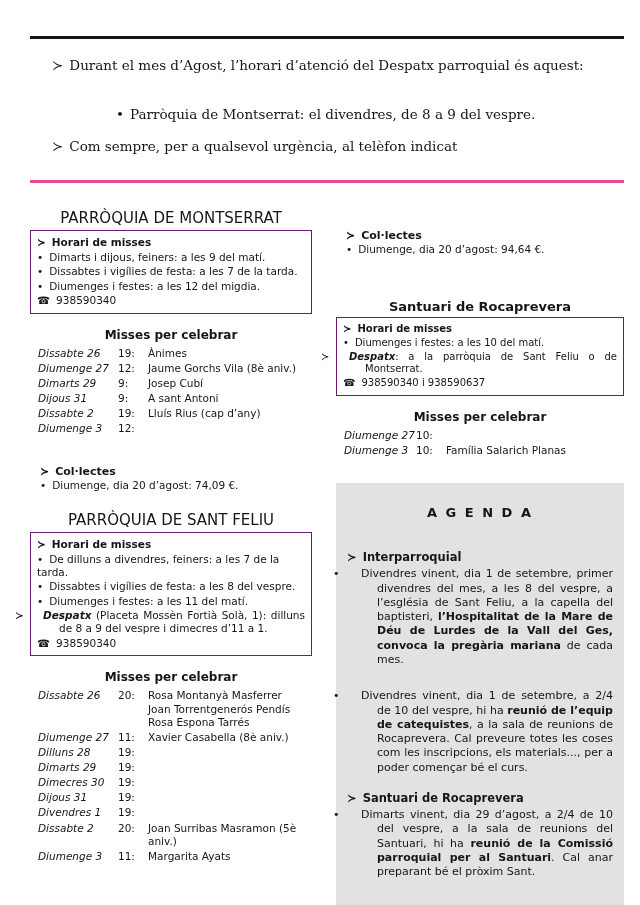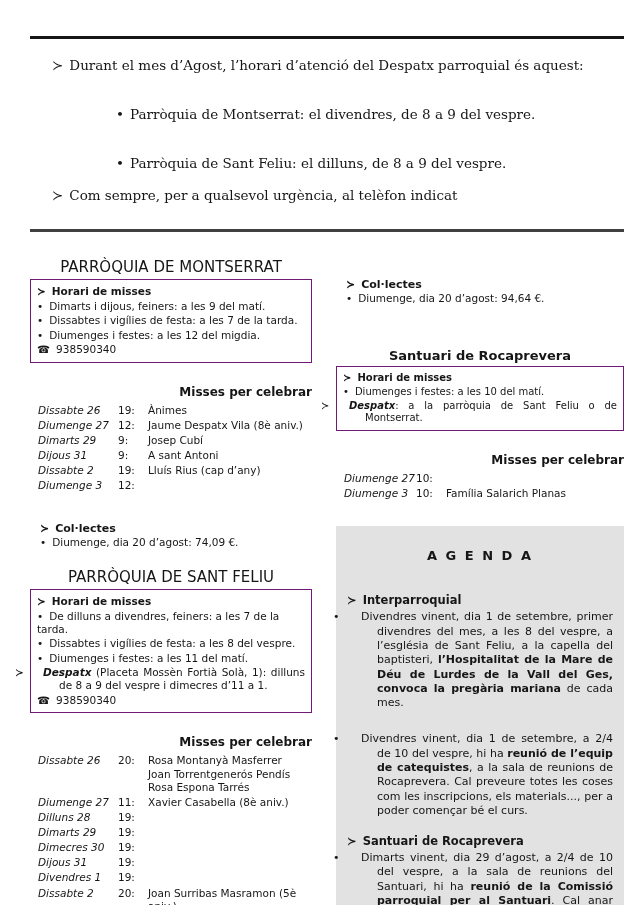--- a/index.html
+++ b/index.html
@@ -1,21 +1,21 @@
 <!DOCTYPE html>
 <html lang="ca"><head>
 <meta charset="utf-8">
 <style>
   html,body{margin:0;padding:0;background:#ffffff;}
   body{width:640px;height:905px;overflow:hidden;color:#161616;
        font-family:"DejaVu Sans",sans-serif;font-size:10.5px;}
   .page{box-sizing:border-box;width:640px;height:905px;padding:36px 16px 0 30px;}
 
   
-  .top-box{border-top:3px solid #161616;border-bottom:3px solid #404040;
+  .top-box{border-top:3px solid #161616;border-bottom:3px solid #ec4899;
            padding:10px 0 18px;font-family:"DejaVu Serif",serif;font-size:13.5px;}
   .top-arrow-line{margin:8px 0 8px 22px;}
   .top-bullet-line{margin:33px 0 16px 86px;}
   .marker{display:inline-block;margin-right:6px;}
 
   
   .cols{display:flex;gap:24px;}
   .col-left{width:282px;flex:none;}
   .col-right{width:288px;flex:none;}
 
@@ -24,21 +24,21 @@
 
   .hbox{border:1px solid #701a75;padding:4px 6px;line-height:1.24;}
   .hbox-sm{font-size:10px;}
   .hbox .hd{font-weight:bold;margin:1px 0;}
   .hbox p{margin:1.5px 0;}
   .bline{margin-left:2px;}
   .despatx{padding-left:22px;text-indent:-22px;text-align:justify;}
   .dlabel{font-weight:bold;font-style:italic;}
   .phone-line{margin-top:1px;}
 
-  .misses-hd{text-align:right;font-weight:bold;font-size:12px;margin:22px 0 5px;}
+  .misses-hd{text-align:center;font-weight:bold;font-size:12px;margin:14px 0 5px;}
   .mrow{display:flex;margin:2px 0 2px 8px;line-height:1.25;}
   .mday{width:80px;flex:none;font-style:italic;}
   .mtime{width:30px;flex:none;}
   .mname{white-space:pre-line;}
   .col-right .mday{width:72px;}
 
   .sec{margin-top:30px;}
   .sec-hd{font-weight:bold;font-size:11px;margin:0 0 2px;}
   .sec p{margin:1px 0 0 10px;}
   .sec-right{margin-top:46px;}
@@ -50,21 +50,20 @@
   .apara{padding-left:30px;text-indent:-22px;text-align:justify;line-height:1.3;margin:3px 0 16px;}
 </style>
 </head>
 <body>
 
 <div class="page">
 
   <div class="top-box">
     <p class="top-arrow-line"><span class="marker">≻</span><span>Durant el mes d’Agost, l’horari d’atenció del Despatx parroquial és aquest:</span></p>
     <p class="top-bullet-line"><span class="marker">•</span><span>Parròquia de Montserrat: el divendres, de 8 a 9 del vespre.</span></p>
-    <p class="top-bullet-line"><span class="marker">•</span><span>Parròquia de Sant Feliu: el dilluns, de 8 a 9 del vespre.</span></p>
     <p class="top-arrow-line"><span class="marker">≻</span><span>Com sempre, per a qualsevol urgència, al telèfon indicat</span></p>
   </div>
 
   <div class="cols">
 
     <div class="col-left">
 
       <h2 class="parr-title">PARRÒQUIA DE MONTSERRAT</h2>
 
       <div class="hbox">
@@ -85,21 +84,21 @@
 
           <div class="mrow">
             <span class="mday">Dissabte 26</span>
             <span class="mtime">19:</span>
             <span class="mname">Ànimes</span>
           </div>
 
           <div class="mrow">
             <span class="mday">Diumenge 27</span>
             <span class="mtime">12:</span>
-            <span class="mname">Jaume Despatx Vila (8è aniv.)</span>
+            <span class="mname">Jaume Gorchs Vila (8è aniv.)</span>
           </div>
 
           <div class="mrow">
             <span class="mday">Dimarts 29</span>
             <span class="mtime">9:</span>
             <span class="mname">Josep Cubí</span>
           </div>
 
           <div class="mrow">
             <span class="mday">Dijous 31</span>
@@ -212,20 +211,21 @@
 
       <h2 class="sant-title">Santuari de Rocaprevera</h2>
 
       <div class="hbox hbox-sm">
         <p class="hd"><span class="marker">≻</span><span>Horari de misses</span></p>
         <div>
 
             <p class="bline"><span class="marker">•</span><span>Diumenges i festes: a les 10 del matí.</span></p>
           </div>
         <p class="despatx"><span class="marker">≻</span><span class="dlabel">Despatx</span><span>: a la parròquia de Sant Feliu o de Montserrat.</span></p>
+        <p class="phone-line"><span class="marker">☎</span><span>938590340 i 938590637</span></p>
       </div>
 
       <h3 class="misses-hd">Misses per celebrar</h3>
       <div>
 
           <div class="mrow">
             <span class="mday">Diumenge 27</span>
             <span class="mtime">10:</span>
             <span class="mname"></span>
           </div>

